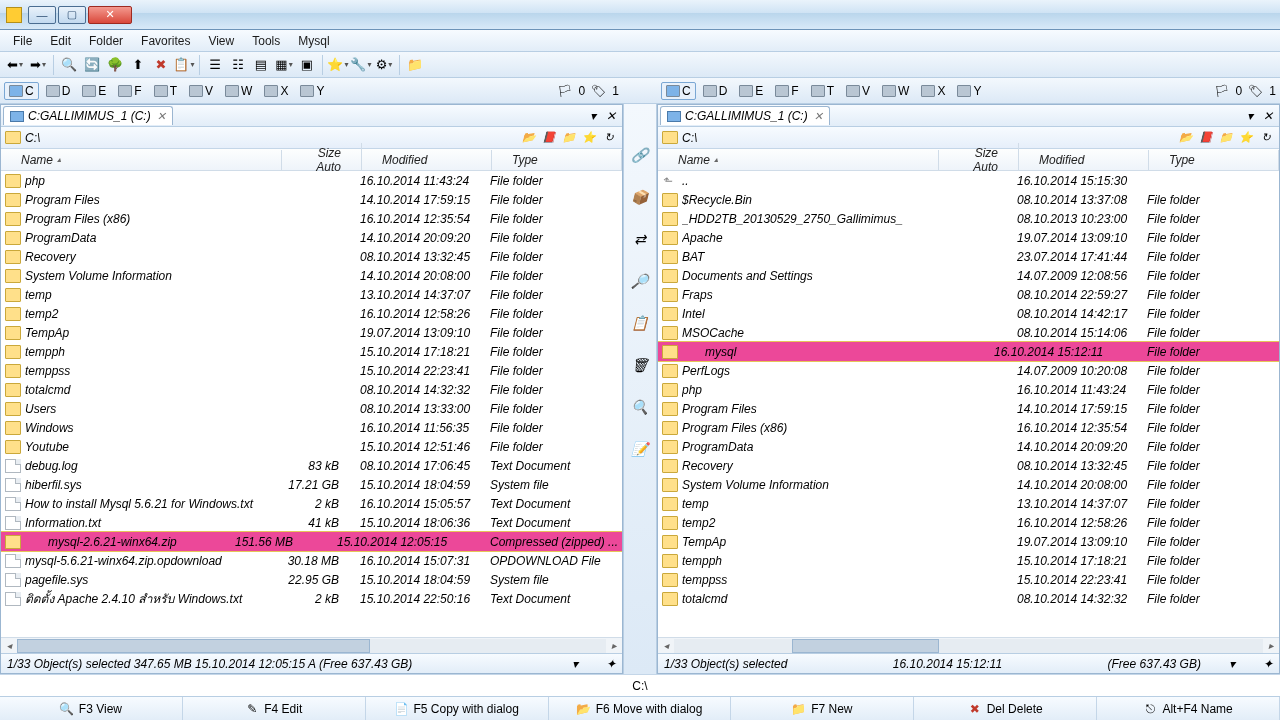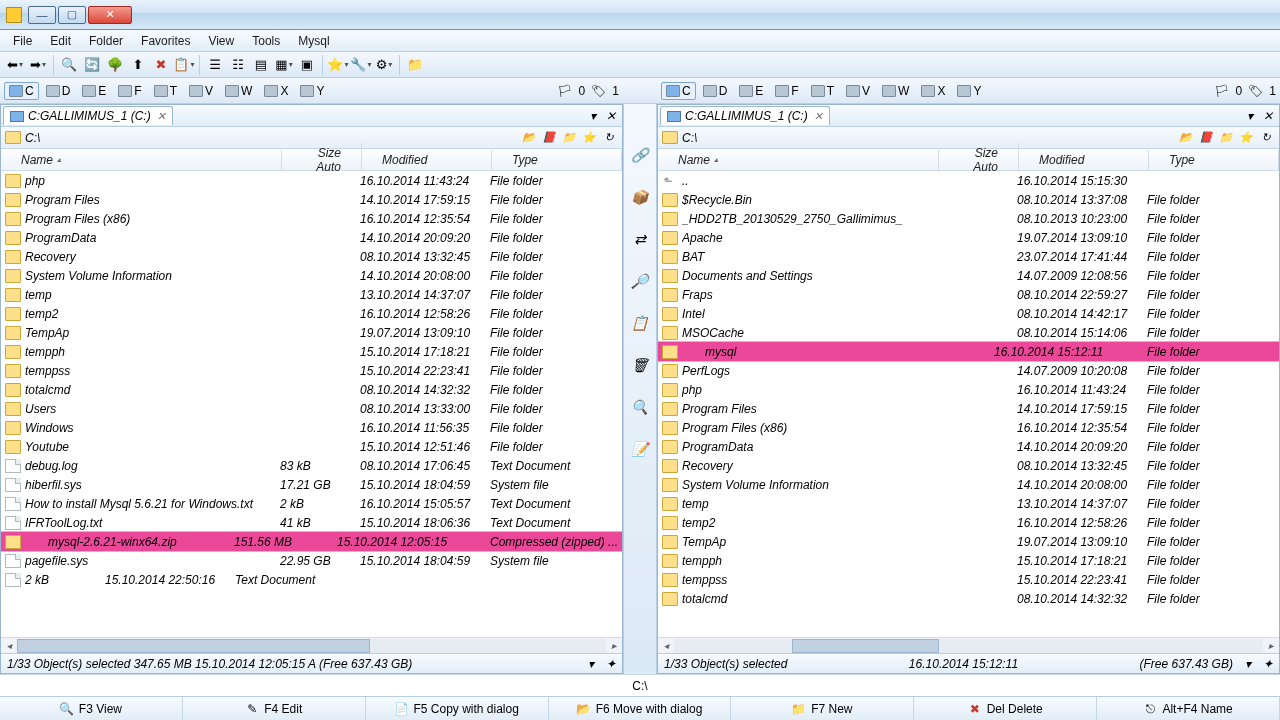--- a/index.html
+++ b/index.html
@@ -58,30 +58,30 @@
 .filelist { flex:1; overflow-y:auto; overflow-x:hidden; background:#fff; position:relative;}
 .row { display:flex; align-items:center; height:19px; padding:0 2px;}
 .row.sel { background:#ec4899; outline:1px solid #e6c55a;gap:23px;}
 .row .ico { width:16px; height:14px; margin:0 4px 0 2px; flex-shrink:0;}
 .row .ico.folder { background:#ffe08a; border:1px solid #caa83a; border-radius:1px;}
 .row .ico.file { background:#fff; border:1px solid #b0b8c0; position:relative;}
 .row .ico.file::after { content:""; position:absolute; top:-1px; right:-1px; width:5px; height:5px; background:#e8edf2; border-left:1px solid #b0b8c0; border-bottom:1px solid #b0b8c0;}
 .row .ico.zip { background:#ffe08a; border:1px solid #caa83a;}
 .row .ico.up { background:none; border:none; color:#888;}
 .row .nm { flex:1; white-space:nowrap; overflow:hidden; text-overflow:ellipsis; padding-right:4px;}
-.row .sz { width:80px; padding-right:8px;}
+.row .sz { width:80px; text-align:right; padding-right:21px;}
 .row .md { width:130px;}
 .row .tp { width:130px; white-space:nowrap; overflow:hidden; text-overflow:ellipsis;}
 
 .hscroll { height:16px; background:#f0f4f8; border-top:1px solid #d0dce8; display:flex; align-items:center;}
 .hscroll .sar { width:16px; text-align:center; color:#666; font-size:10px;}
 .hscroll .strack { flex:1; background:#e6ecf2; height:14px; position:relative;}
 .hscroll .sthumb { position:absolute; left:40%; width:15%; top:0; bottom:0; background:#c2d1e0; border:1px solid #9bb6d1;}
 
-.status { height:20px; background:linear-gradient(#f7fbff,#e2edf8); border-top:1px solid #b8cee3; display:flex; align-items:center; padding:0 6px; font-size:11px; gap:12px;}
+.status { height:20px; background:linear-gradient(#f7fbff,#e2edf8); border-top:1px solid #b8cee3; display:flex; align-items:center; padding:0 6px; font-size:11px; gap:28px;}
 .status .flex { flex:1;}
 
 
 .pathfooter { height:22px; background:#fff; border-top:1px solid #c4d6e8; display:flex; align-items:center; padding:0 6px;}
 .fnbar { height:24px; background:linear-gradient(#f7fbff,#e2edf8); border-top:1px solid #b8cee3; display:flex;}
 .fnbar .fn { flex:1; display:flex; align-items:center; justify-content:center; gap:5px; border-right:1px solid #c4d6e8; font-size:12px;}
 .fnbar .fn .fi { width:14px; height:14px; display:inline-flex; align-items:center; justify-content:center; font-size:12px;}
 
 
 .filelist::-webkit-scrollbar { width:16px; }
@@ -382,41 +382,49 @@
         </div>
         <div class="row">
           <div class="ico file"></div>
           <div class="nm">How to install Mysql 5.6.21 for Windows.txt</div>
           <div class="sz">2 kB</div>
           <div class="md">16.10.2014 15:05:57</div>
           <div class="tp">Text Document</div>
         </div>
         <div class="row">
           <div class="ico file"></div>
-          <div class="nm">IFRToolLog.txt</div>
+          <div class="nm">Information.txt</div>
           <div class="sz">41 kB</div>
           <div class="md">15.10.2014 18:06:36</div>
           <div class="tp">Text Document</div>
         </div>
         <div class="row sel">
           <div class="ico zip"></div>
           <div class="nm">mysql-2.6.21-winx64.zip</div>
           <div class="sz">151.56 MB</div>
           <div class="md">15.10.2014 12:05:15</div>
           <div class="tp">Compressed (zipped) ...</div>
         </div>
         <div class="row">
           <div class="ico file"></div>
+          <div class="nm">mysql-5.6.21-winx64.zip.opdownload</div>
+          <div class="sz">30.18 MB</div>
+          <div class="md">16.10.2014 15:07:31</div>
+          <div class="tp">OPDOWNLOAD File</div>
+        </div>
+        <div class="row">
+          <div class="ico file"></div>
           <div class="nm">pagefile.sys</div>
           <div class="sz">22.95 GB</div>
           <div class="md">15.10.2014 18:04:59</div>
           <div class="tp">System file</div>
         </div>
         <div class="row">
           <div class="ico file"></div>
+          <div class="nm">ติดตั้ง Apache 2.4.10 สำหรับ Windows.txt</div>
           <div class="sz">2 kB</div>
           <div class="md">15.10.2014 22:50:16</div>
           <div class="tp">Text Document</div>
         </div>
       </div>
     <div class="hscroll">
         <div class="sar">◂</div>
         <div class="strack">
           <div class="sthumb" style="left:0;width:60%"></div>
         </div>

